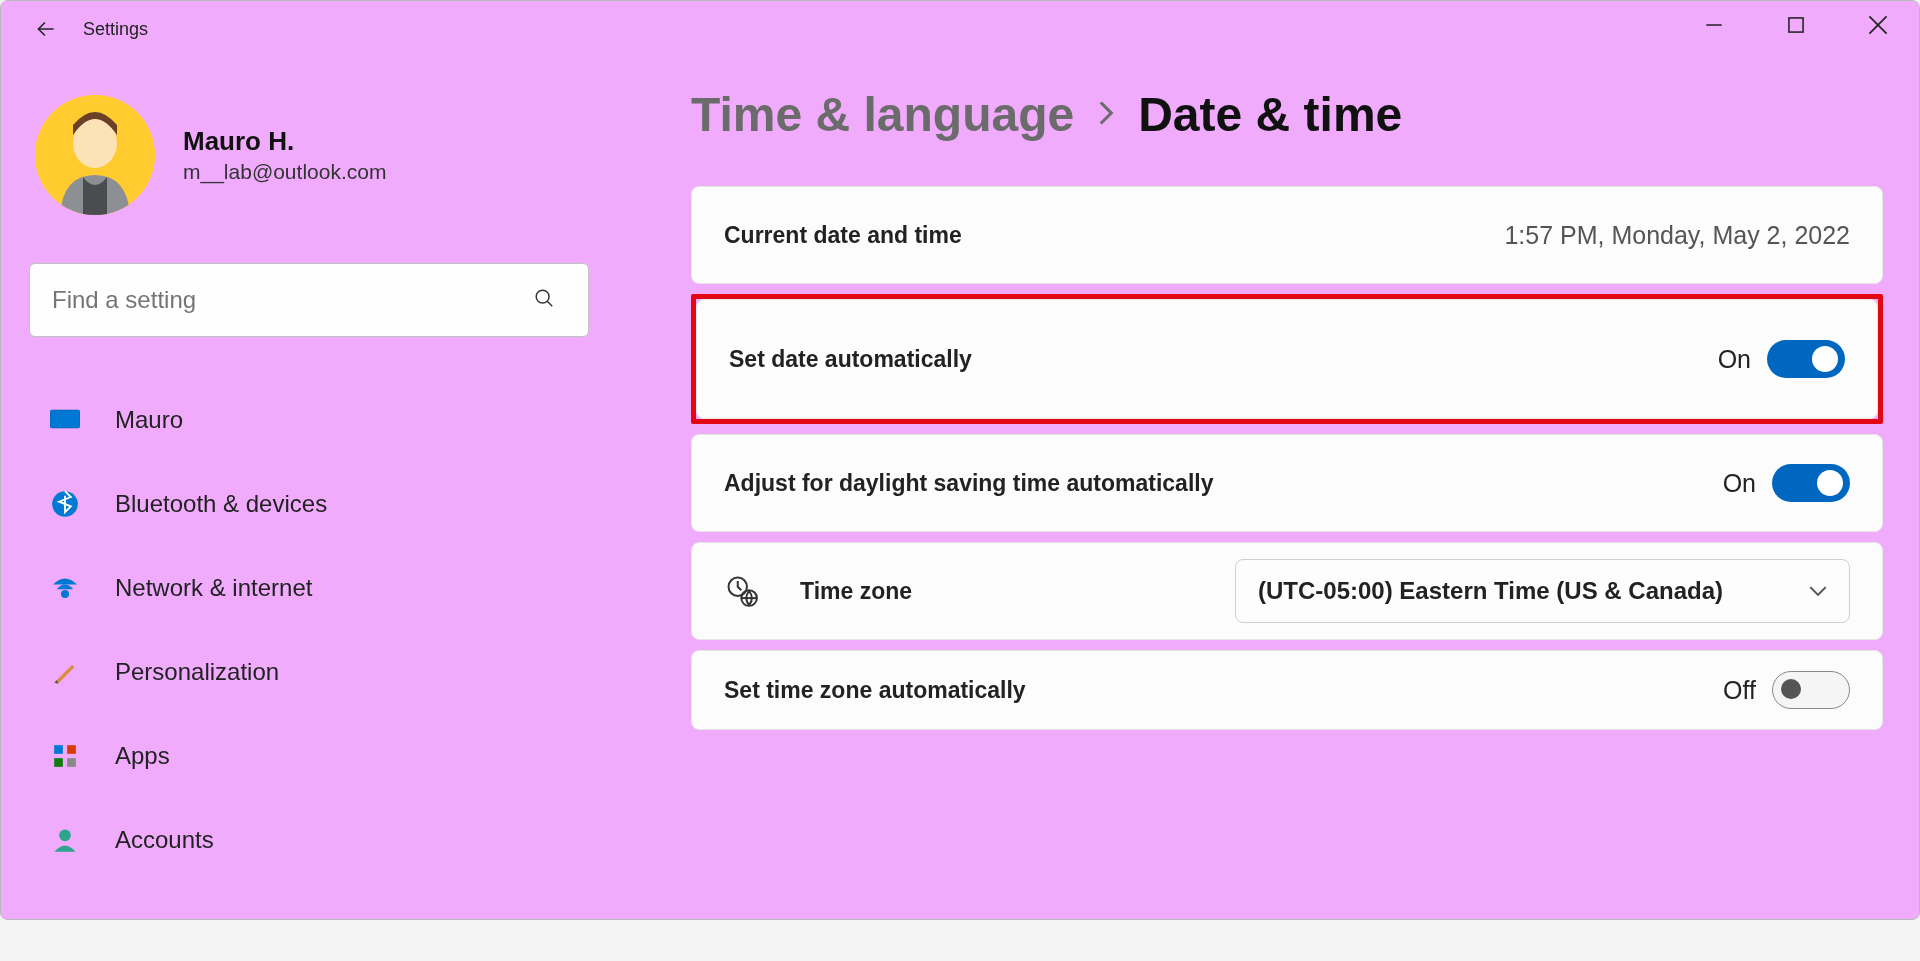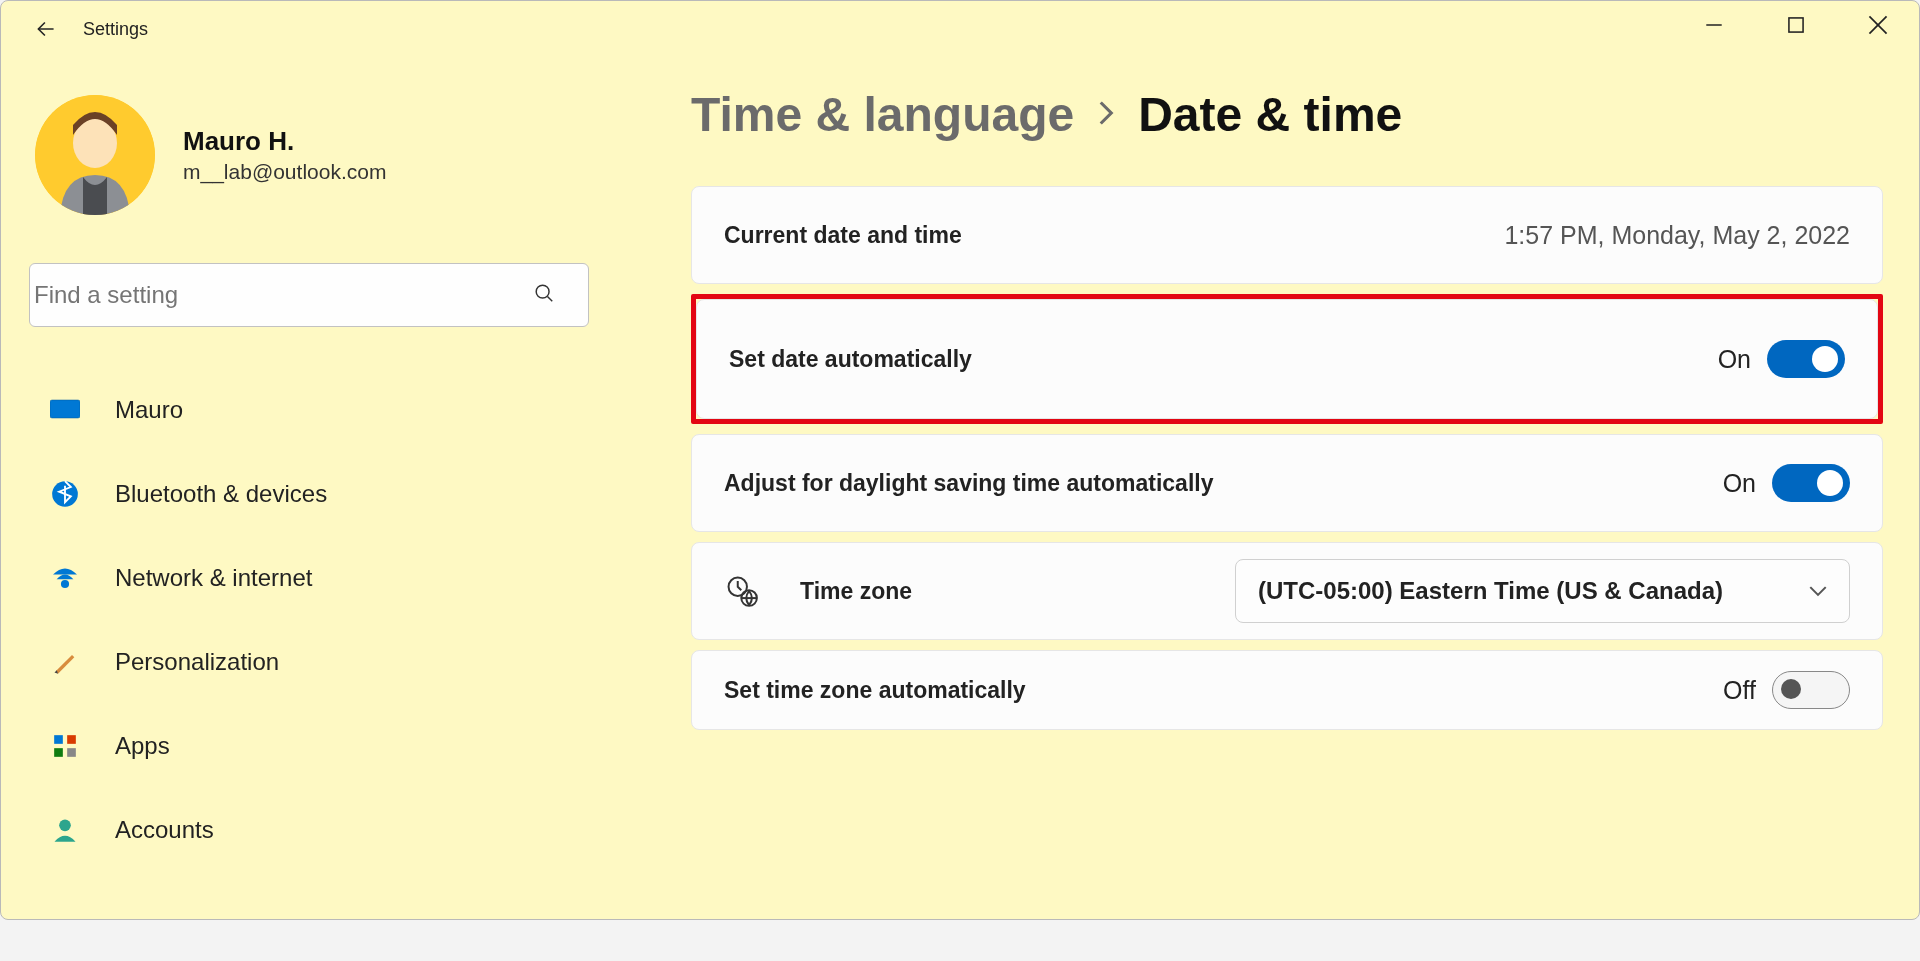--- a/index.html
+++ b/index.html
@@ -7,21 +7,21 @@
     font-family: "Segoe UI", Arial, sans-serif;
     background: #f3f3f3;
     width: 1920px;
     height: 961px;
     overflow: hidden;
     color: #1c1c1c;
   }
   .window {
     width: 1920px;
     height: 920px;
-    background: #fef9c3;
+    background: #f0abfc;
     border: 1px solid #b9b9b9;
     border-radius: 8px;
     position: relative;
     overflow: hidden;
   }
   .titlebar {
     height: 56px;
     display: flex;
     align-items: center;
     padding-left: 24px;
@@ -71,26 +71,26 @@
   }
   .avatar svg { width: 120px; height: 120px; }
   .profile-name { font-size: 26px; font-weight: 600; color: #111; }
   .profile-email { font-size: 21px; color: #333; margin-top: 3px; }
   .search-box {
     position: relative;
     margin-bottom: 48px;
   }
   .search-box input {
     width: 560px;
-    height: 64px;
+    height: 74px;
     border: 1px solid #c2c2c2;
     border-radius: 6px;
     background: #fefefe;
     font-size: 24px;
-    padding: 0 60px 0 4px;
+    padding: 0 60px 0 22px;
     color: #444;
     outline: none;
   }
   .search-box .search-icon {
     position: absolute;
     right: 28px; top: 50%; transform: translateY(-50%);
   }
   .nav-list { list-style: none; }
   .nav-item {
     display: flex;

